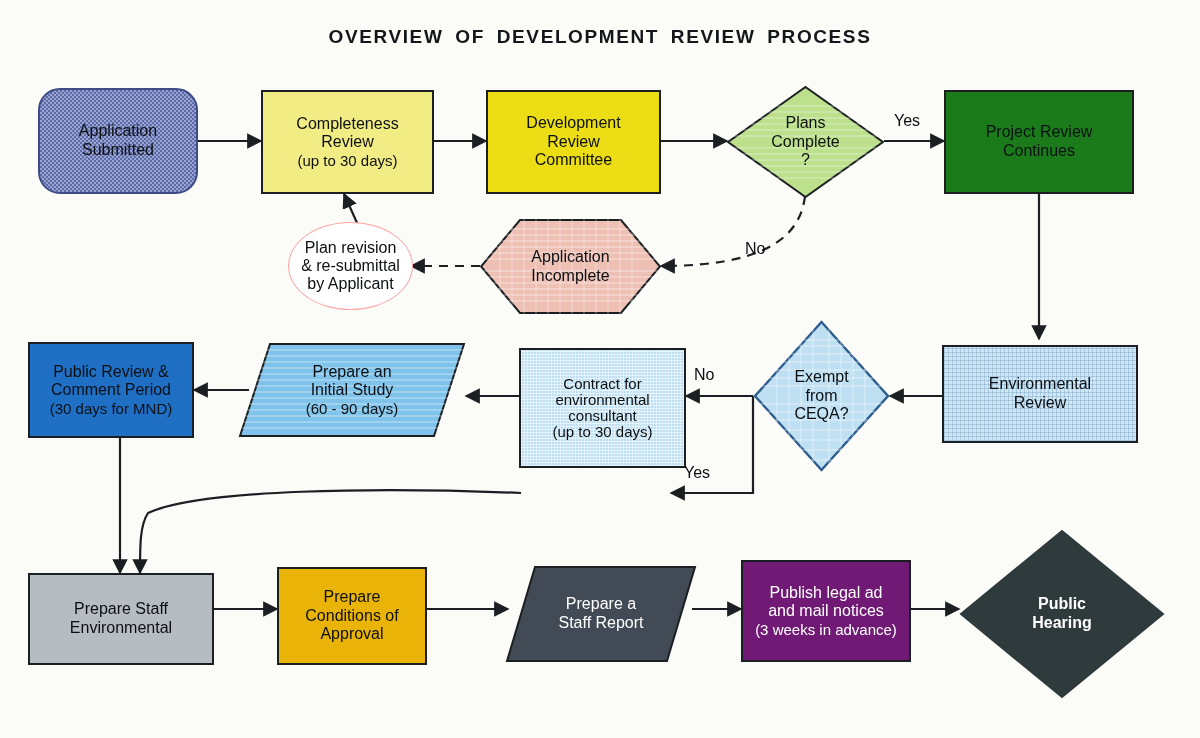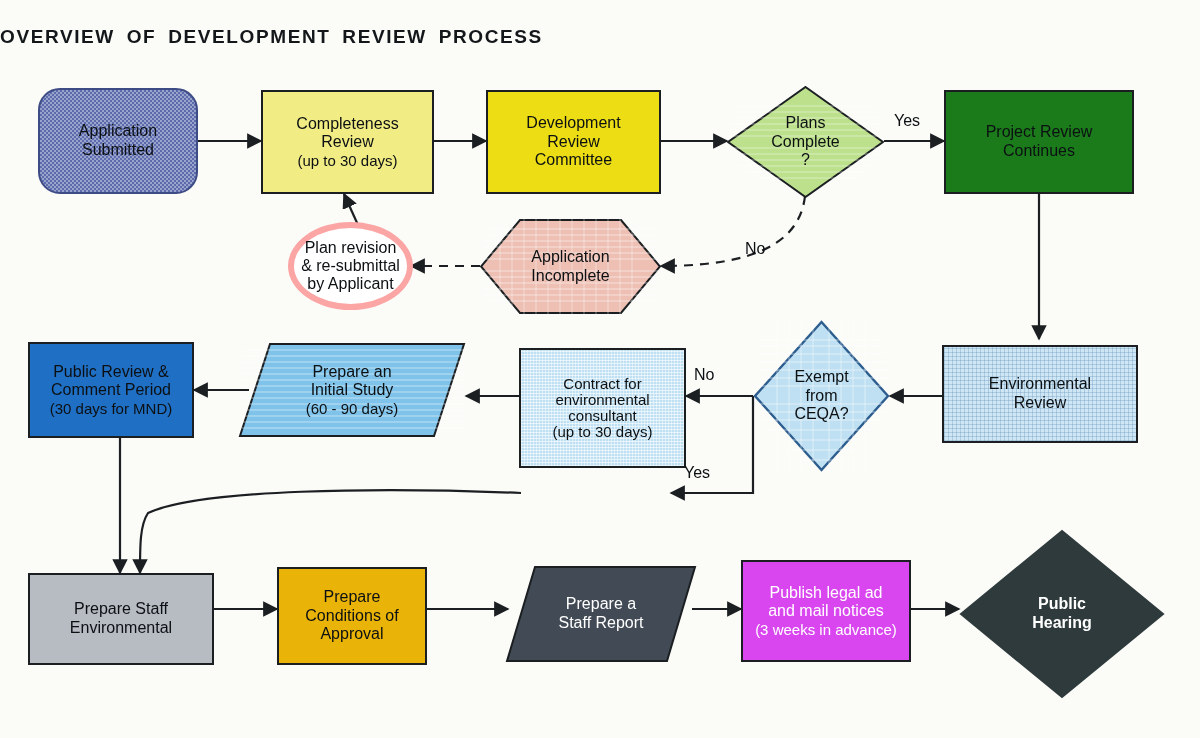--- a/index.html
+++ b/index.html
@@ -6,21 +6,21 @@
   html,body{margin:0;padding:0;background:#fdfdfb;}
   body{
     font-family:"Liberation Sans", sans-serif;
     width:1200px;height:738px;position:relative;overflow:hidden;
     background:#fbfbf8;
   }
   #canvas{position:absolute;left:0;top:0;width:1200px;height:738px;}
 
   
   .title{
-    position:absolute;left:0;top:26px;width:1200px;
+    position:absolute;left:0;top:26px;width:1200px;text-align:center;
     font-size:19px;font-weight:bold;letter-spacing:1.6px;color:#13171a;
     word-spacing:5px;
   }
 
   
   .node{
     position:absolute;box-sizing:border-box;display:flex;
     align-items:center;justify-content:center;text-align:center;
     color:#0c1013;font-size:16px;line-height:1.16;z-index:3;
   }
@@ -206,21 +206,21 @@
     </svg>
     <div class="node" style="left:0;top:0;width:181px;height:95px;">
       <div class="tx">
         <div>Application</div>
         <div>Incomplete</div>
       </div>
     </div>
   </div>
 
   <div class="node ellipse" style="left:290px;top:224px;width:121px;height:0;"></div>
-  <div class="node ellipse" style="left:288px;top:222px;width:125px;height:88px;background:#ffffff;border:6px solid #fca5a5;">
+  <div class="node ellipse" style="left:288px;top:222px;width:125px;height:88px;background:#ffffff;border:1px solid #fca5a5;">
     <div class="tx" style="line-height:1.12;">
       <div>Plan revision</div>
       <div>&amp; re-submittal</div>
       <div>by Applicant</div>
     </div>
   </div>
 
   <div class="node rect" style="left:28px;top:342px;width:166px;height:96px;background:#1f6fc4;">
     <div class="tx">
       <div>Public Review &amp;</div>
@@ -337,21 +337,21 @@
       <polygon points="30,2 190,2 162,96 2,96" fill="#424b55" stroke="#1b1f22" stroke-width="2"></polygon>
     </svg>
     <div class="node white-tx" style="left:0;top:0;width:192px;height:98px;color:#ffffff;">
       <div class="tx">
         <div>Prepare a</div>
         <div>Staff Report</div>
       </div>
     </div>
   </div>
 
-  <div class="node rect white-tx" style="left:741px;top:560px;width:170px;height:102px;background:#d946ef;color:#ffffff;">
+  <div class="node rect white-tx" style="left:741px;top:560px;width:170px;height:102px;background:#701a75;color:#ffffff;">
     <div class="tx">
       <div>Publish legal ad</div>
       <div>and mail notices</div>
       <div class="sm">(3 weeks in advance)</div>
     </div>
   </div>
 
   <div class="diamond-wrap" style="left:959px;top:529px;width:206px;height:170px;">
     <svg width="206" height="170" style="position:absolute;left:0;top:0;">
       <polygon points="103,2 204,85 103,168 2,85" fill="#2e3a3c" stroke="#2e3a3c" stroke-width="2"></polygon>

